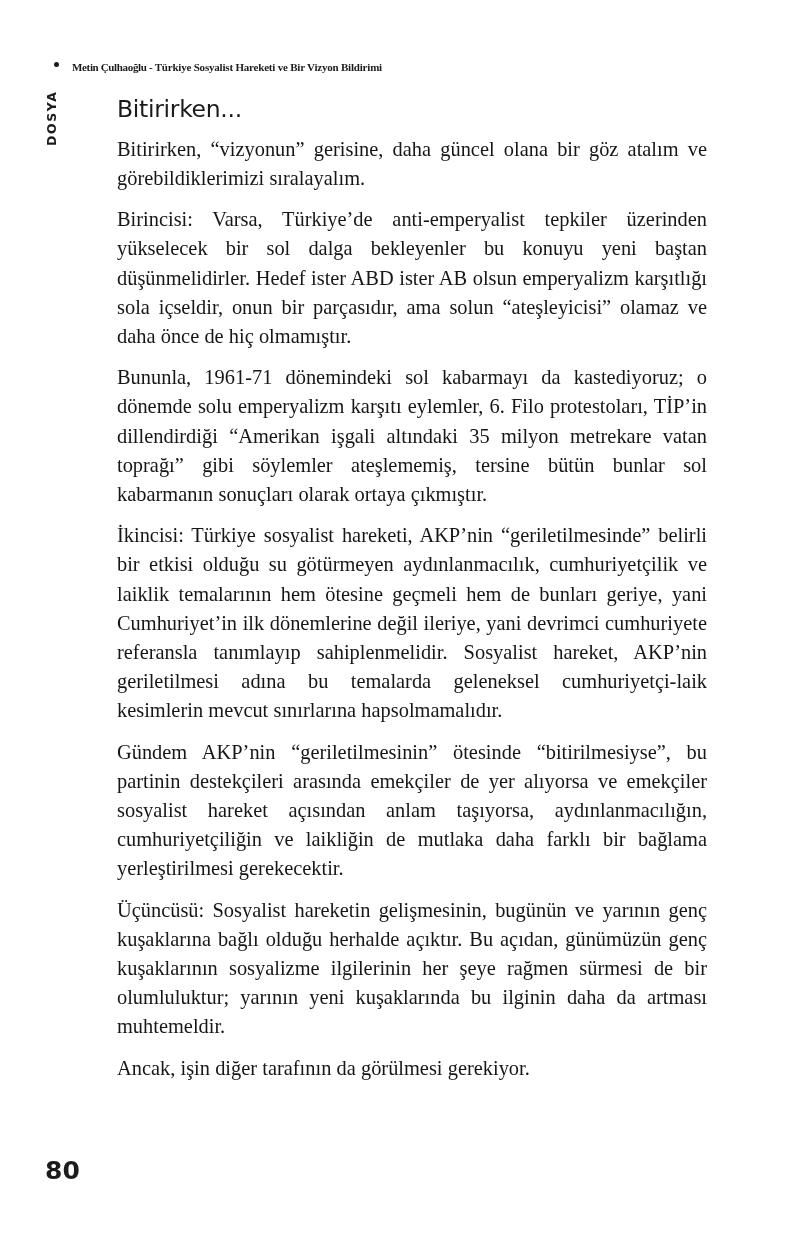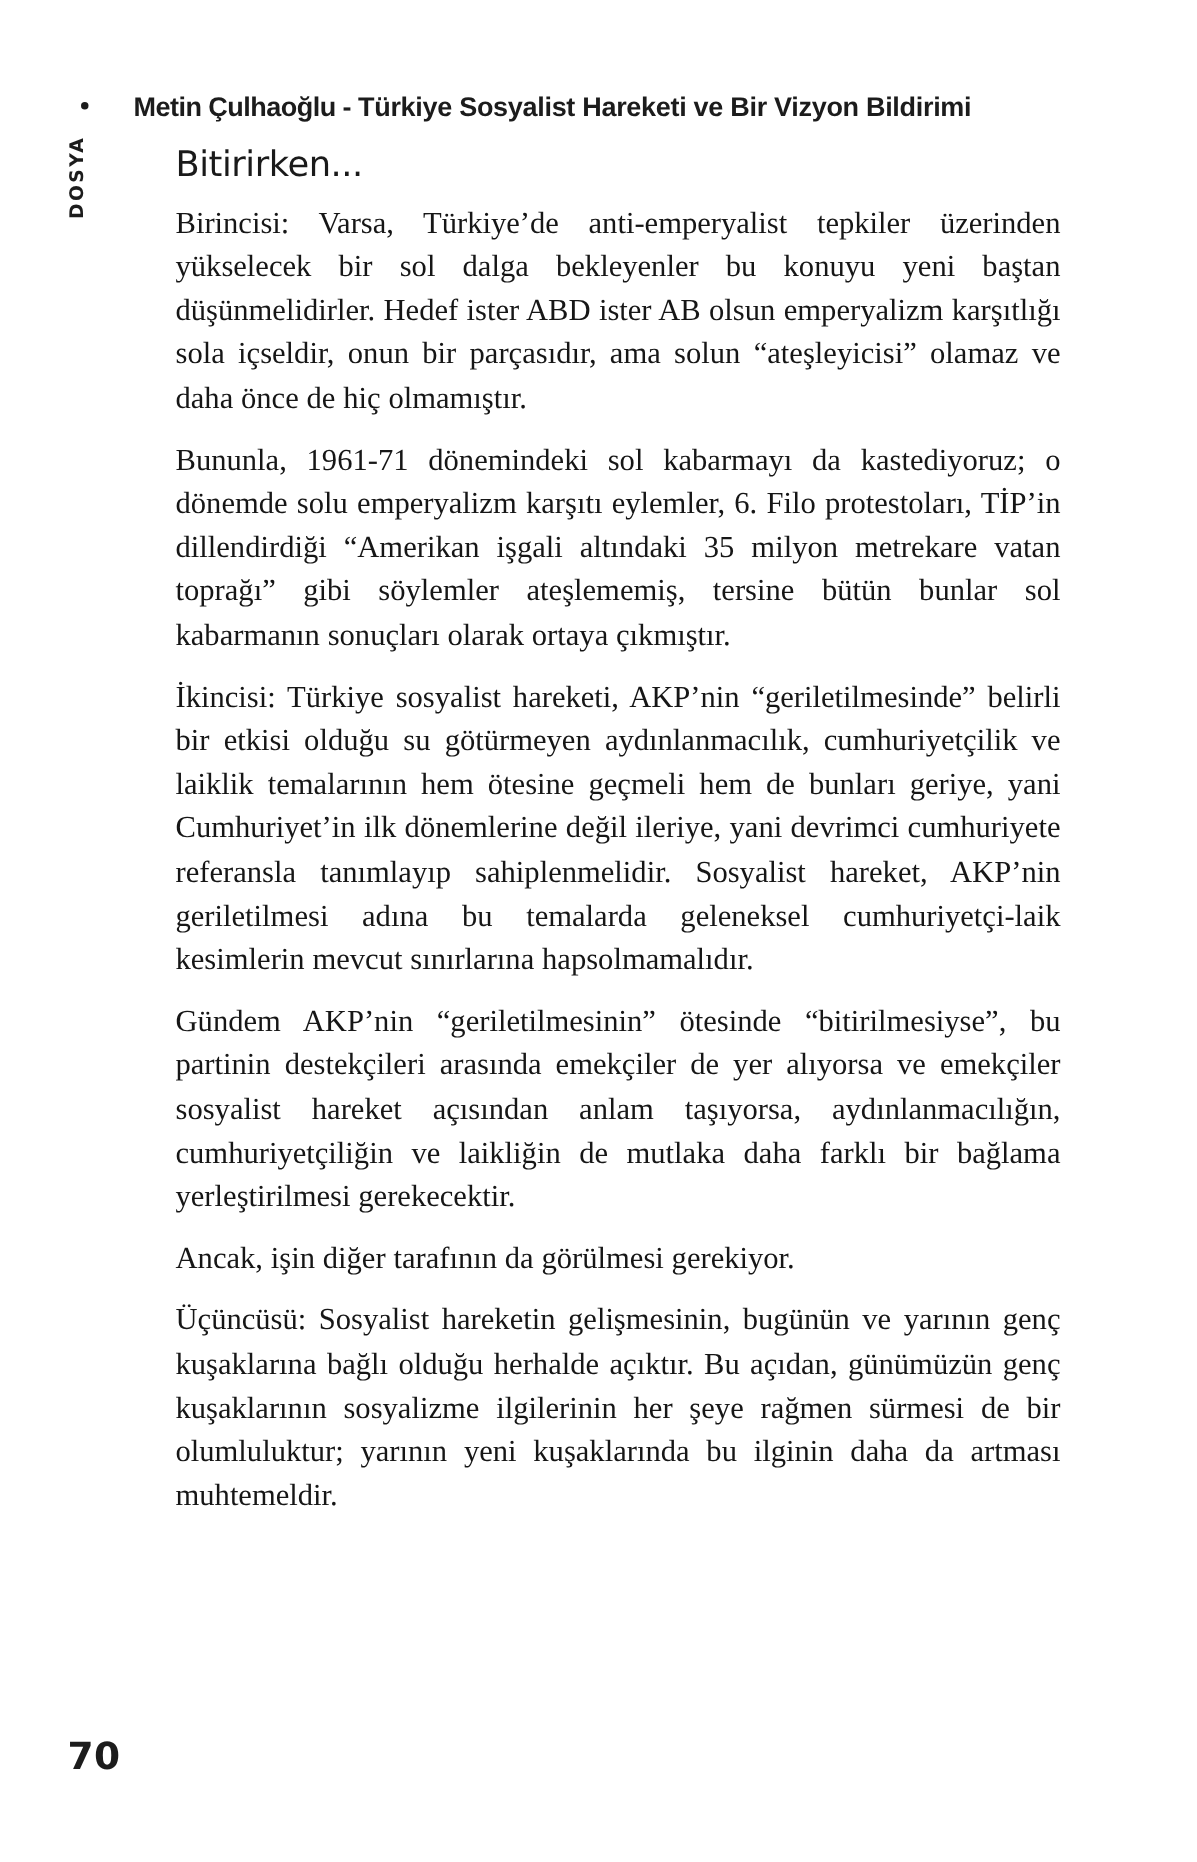--- a/index.html
+++ b/index.html
@@ -38,26 +38,25 @@
     height: 5px;
     border-radius: 50%;
     background: #1c1c1c;
     display: inline-block;
     position: relative;
     top: -4px;
     margin-right: 13px;
     flex: 0 0 auto;
   }
   .rh-text {
-    font-family: Liberation Sans, sans-serif;
-    font-size: 18px;
+    font-family: Liberation Serif, serif;
+    font-size: 11px;
     letter-spacing: -0.35px;
     color: #1c1c1c;
     line-height: 1;
-    margin-left: 17px;
   }
   .rh-author { font-weight: 600; }
   .rh-sep { font-weight: 600; }
   .rh-title {
     font-weight: 700;
     letter-spacing: -0.2px;
   }
 
   
   .section-tab {
@@ -136,24 +135,25 @@
     <span class="rh-text"><span class="rh-author">Metin Çulhaoğlu</span><span class="rh-sep"> - </span><span class="rh-title">Türkiye Sosyalist Hareketi ve Bir Vizyon Bildirimi</span></span>
   </div>
 
   <div class="section-tab">
     <span class="section-tab-label">DOSYA</span>
   </div>
 
   <div class="column">
     <h1 class="article-title">Bitirirken...</h1>
     <div id="article-body">
+        <p class="body-par">Bitirirken, “vizyonun” gerisine, daha güncel olana bir göz atalım ve görebildiklerimizi sıralayalım.</p>
         <p class="body-par">Birincisi: Varsa, Türkiye’de anti-emperyalist tepkiler üzerinden yükselecek bir sol dalga bekleyenler bu konuyu yeni baştan düşünmelidirler. Hedef ister ABD ister AB olsun emperyalizm karşıtlığı sola içseldir, onun bir parçasıdır, ama solun “ateşleyicisi” olamaz ve daha önce de hiç olmamıştır.</p>
         <p class="body-par">Bununla, 1961-71 dönemindeki sol kabarmayı da kastediyoruz; o dönemde solu emperyalizm karşıtı eylemler, 6. Filo protestoları, TİP’in dillendirdiği “Amerikan işgali altındaki 35 milyon metrekare vatan toprağı” gibi söylemler ateşlememiş, tersine bütün bunlar sol kabarmanın sonuçları olarak ortaya çıkmıştır.</p>
         <p class="body-par">İkincisi: Türkiye sosyalist hareketi, AKP’nin “geriletilmesinde” belirli bir etkisi olduğu su götürmeyen aydınlanmacılık, cumhuriyetçilik ve laiklik temalarının hem ötesine geçmeli hem de bunları geriye, yani Cumhuriyet’in ilk dönemlerine değil ileriye, yani devrimci cumhuriyete referansla tanımlayıp sahiplenmelidir. Sosyalist hareket, AKP’nin geriletilmesi adına bu temalarda geleneksel cumhuriyetçi-laik kesimlerin mevcut sınırlarına hapsolmamalıdır.</p>
         <p class="body-par">Gündem AKP’nin “geriletilmesinin” ötesinde “bitirilmesiyse”, bu partinin destekçileri arasında emekçiler de yer alıyorsa ve emekçiler sosyalist hareket açısından anlam taşıyorsa, aydınlanmacılığın, cumhuriyetçiliğin ve laikliğin de mutlaka daha farklı bir bağlama yerleştirilmesi gerekecektir.</p>
+        <p class="body-par">Üçüncüsü: Sosyalist hareketin gelişmesinin, bugünün ve yarının genç kuşaklarına bağlı olduğu herhalde açıktır. Bu açıdan, günümüzün genç kuşaklarının sosyalizme ilgilerinin her şeye rağmen sürmesi de bir olumluluktur; yarının yeni kuşaklarında bu ilginin daha da artması muhtemeldir.</p>
         <p class="body-par">Ancak, işin diğer tarafının da görülmesi gerekiyor.</p>
-        <p class="body-par">Üçüncüsü: Sosyalist hareketin gelişmesinin, bugünün ve yarının genç kuşaklarına bağlı olduğu herhalde açıktır. Bu açıdan, günümüzün genç kuşaklarının sosyalizme ilgilerinin her şeye rağmen sürmesi de bir olumluluktur; yarının yeni kuşaklarında bu ilginin daha da artması muhtemeldir.</p>
       </div>
   </div>
 
-  <div class="folio">70</div>
+  <div class="folio">80</div>
 
 </div>
 
 </body></html>

